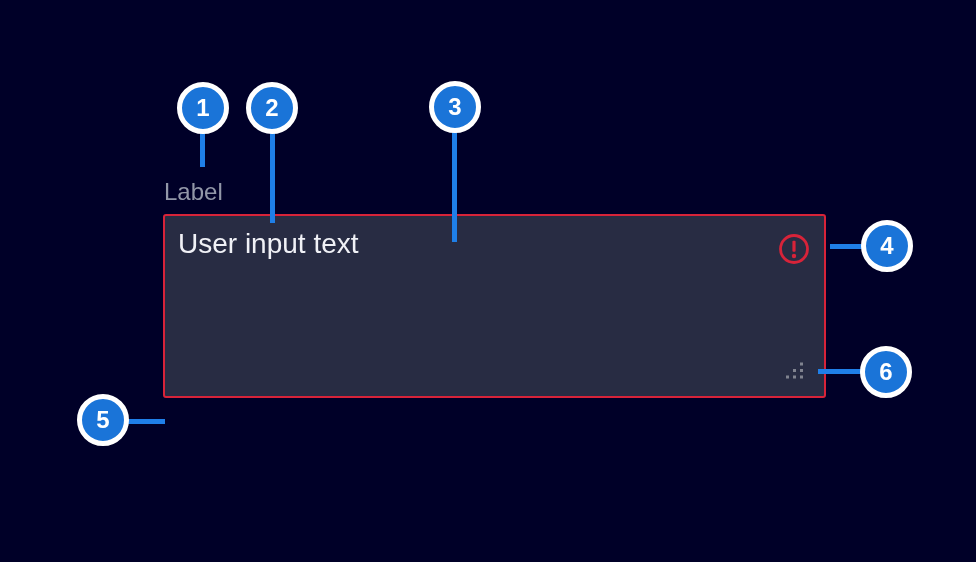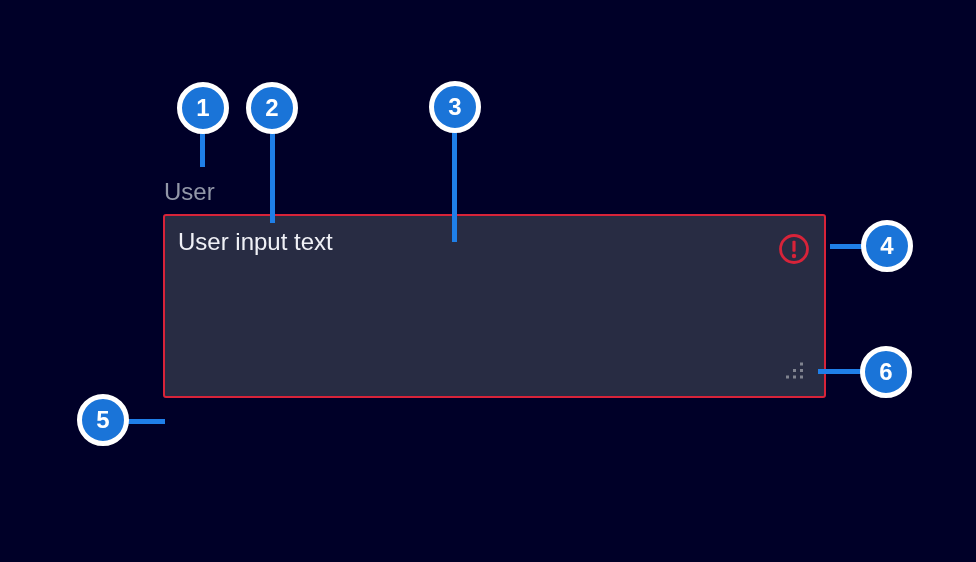--- a/index.html
+++ b/index.html
@@ -26,21 +26,21 @@
     left: 163px; top: 214px;
     width: 663px; height: 184px;
     background: #282C43;
     border: 2px solid #D72339;
     border-radius: 3px;
     z-index: 1;
   }
   .input-text {
     position: absolute;
     left: 13px; top: 12px;
-    font-size: 24px;
+    font-size: 28px;
     color: #F0F1F6;
     white-space: pre;
   }
   .error-icon {
     position: absolute;
     right: 14px; top: 17px;
     width: 32px; height: 32px;
   }
   .resize-grip {
     position: absolute;
@@ -92,21 +92,21 @@
   .line-3 { left: 452px; top: 120px; height: 122px; }
   .line-4 { left: 830px; top: 244px; width: 34px; }
   .line-5 { left: 127px; top: 419px; width: 38px; }
   .line-6 { left: 818px; top: 369px; width: 45px; }
 </style>
 </head>
 <body>
 
 <div class="canvas">
 
-  <div class="field-label">User</div>
+  <div class="field-label">Label</div>
 
   <div class="textarea-field">
     <div class="input-text">User input text</div>
 
     <svg class="error-icon" viewBox="0 0 32 32">
       <circle cx="16" cy="16" r="13.5" fill="none" stroke="#D72339" stroke-width="2.8"></circle>
       <rect x="14.4" y="7.8" width="3.2" height="11" rx="1" fill="#D72339"></rect>
       <circle cx="16" cy="23" r="2.2" fill="#D72339"></circle>
     </svg>
 

